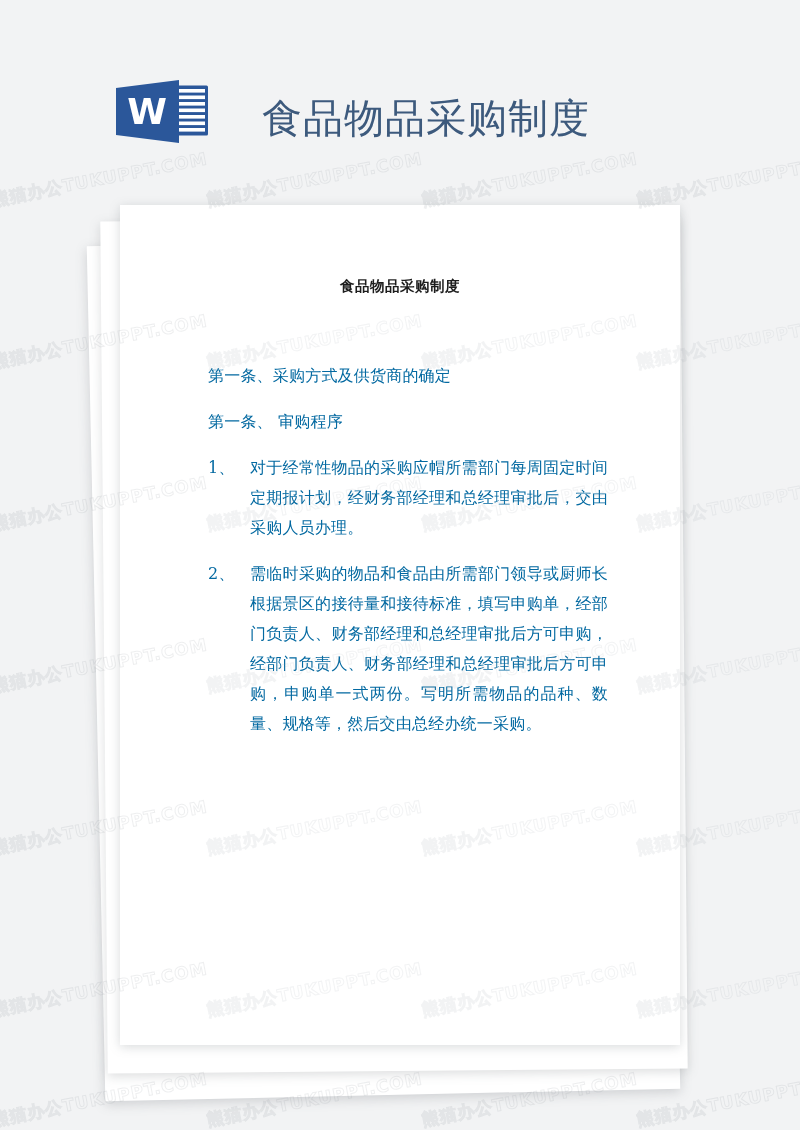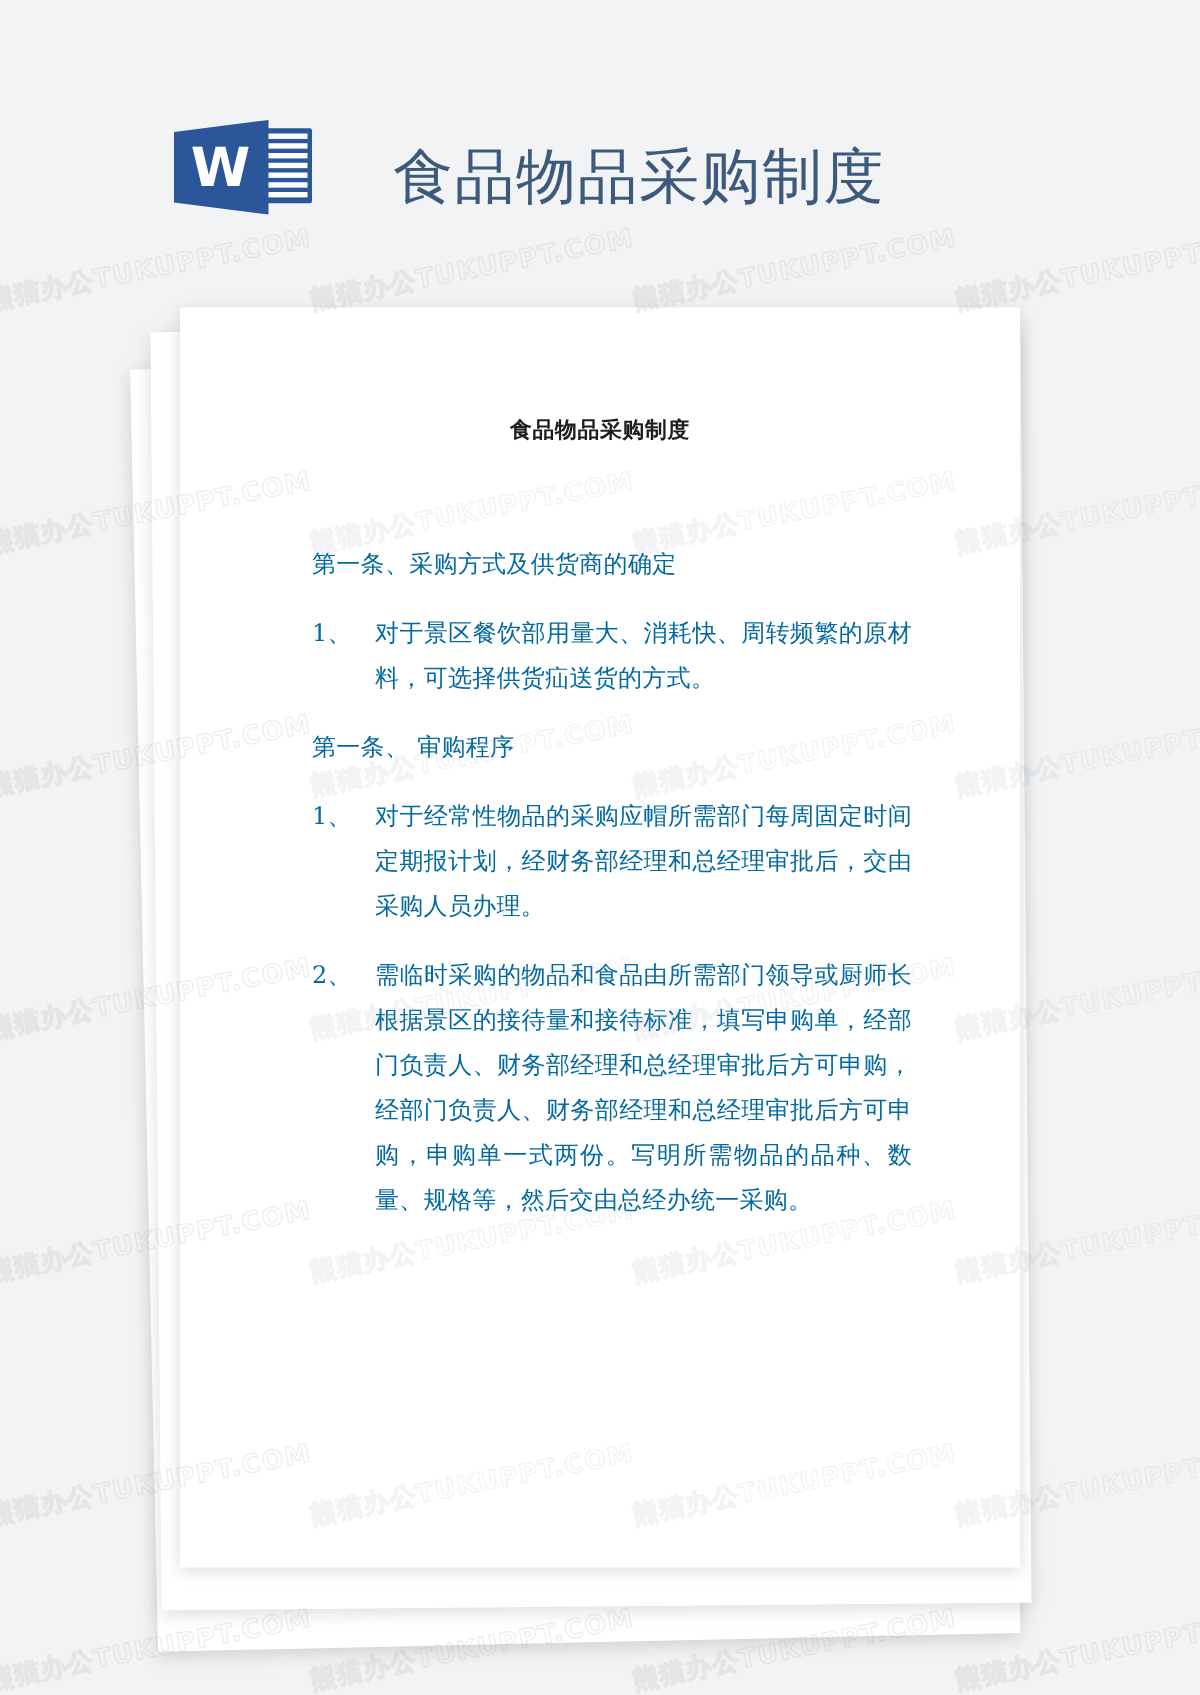--- a/index.html
+++ b/index.html
@@ -198,21 +198,20 @@
   <div class="sheet" id="sheet-back-2"></div>
   <div class="sheet" id="sheet-back-1"></div>
 
   <div class="sheet" id="sheet-front">
     <div id="doc-page-inner">
 
       <div id="doc-title">食品物品采购制度</div>
 
       <div id="body-blocks">
           <div class="para flush"><span>第一条、采购方式及供货商的确定</span></div>
-          <div class="para indent-hang"><span class="lbl">1、</span><span>对于景区餐饮部用量大、消耗快、周转频繁的原材料，可选择供货疝送货的方式。</span></div>
           <div class="para flush"><span>第一条、 审购程序</span></div>
           <div class="para indent-hang"><span class="lbl">1、</span><span>对于经常性物品的采购应帽所需部门每周固定时间定期报计划，经财务部经理和总经理审批后，交由采购人员办理。</span></div>
           <div class="para indent-hang"><span class="lbl">2、</span><span>需临时采购的物品和食品由所需部门领导或厨师长根据景区的接待量和接待标准，填写申购单，经部门负责人、财务部经理和总经理审批后方可申购，经部门负责人、财务部经理和总经理审批后方可申购，申购单一式两份。写明所需物品的品种、数量、规格等，然后交由总经办统一采购。</span></div>
         </div>
 
     </div>
   </div>
 </div>
 
 <div id="watermark-layer">

